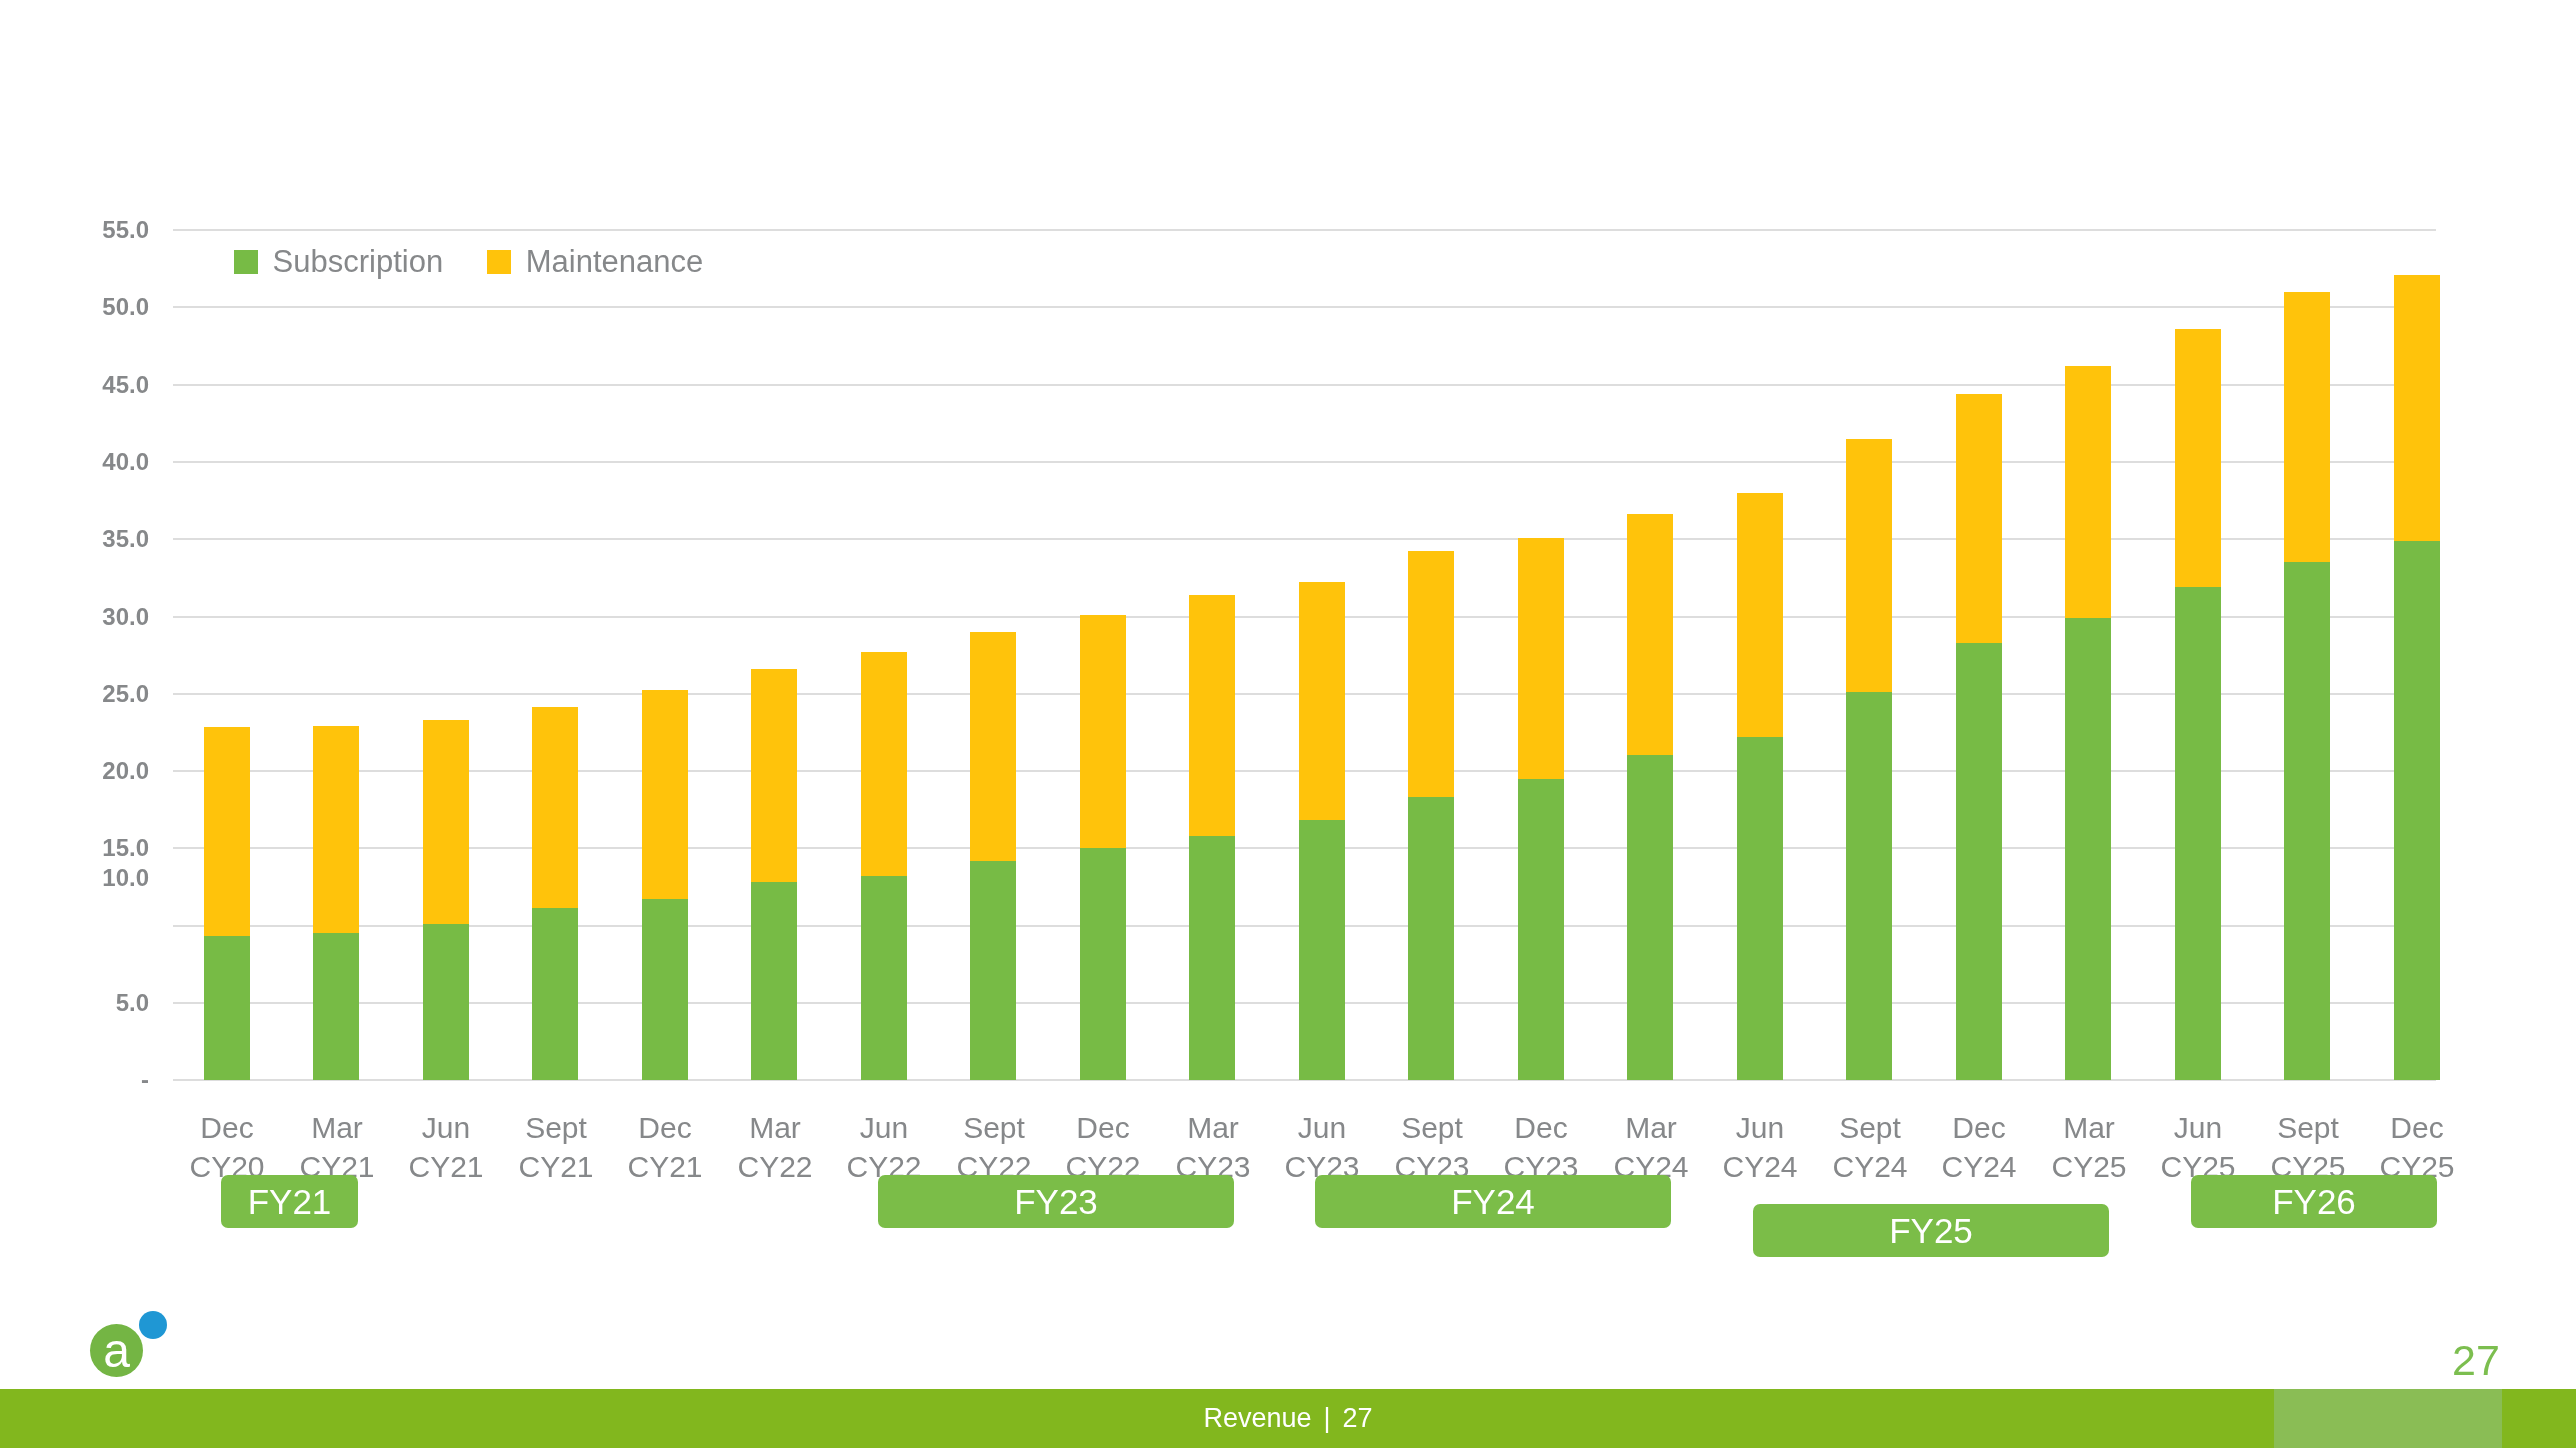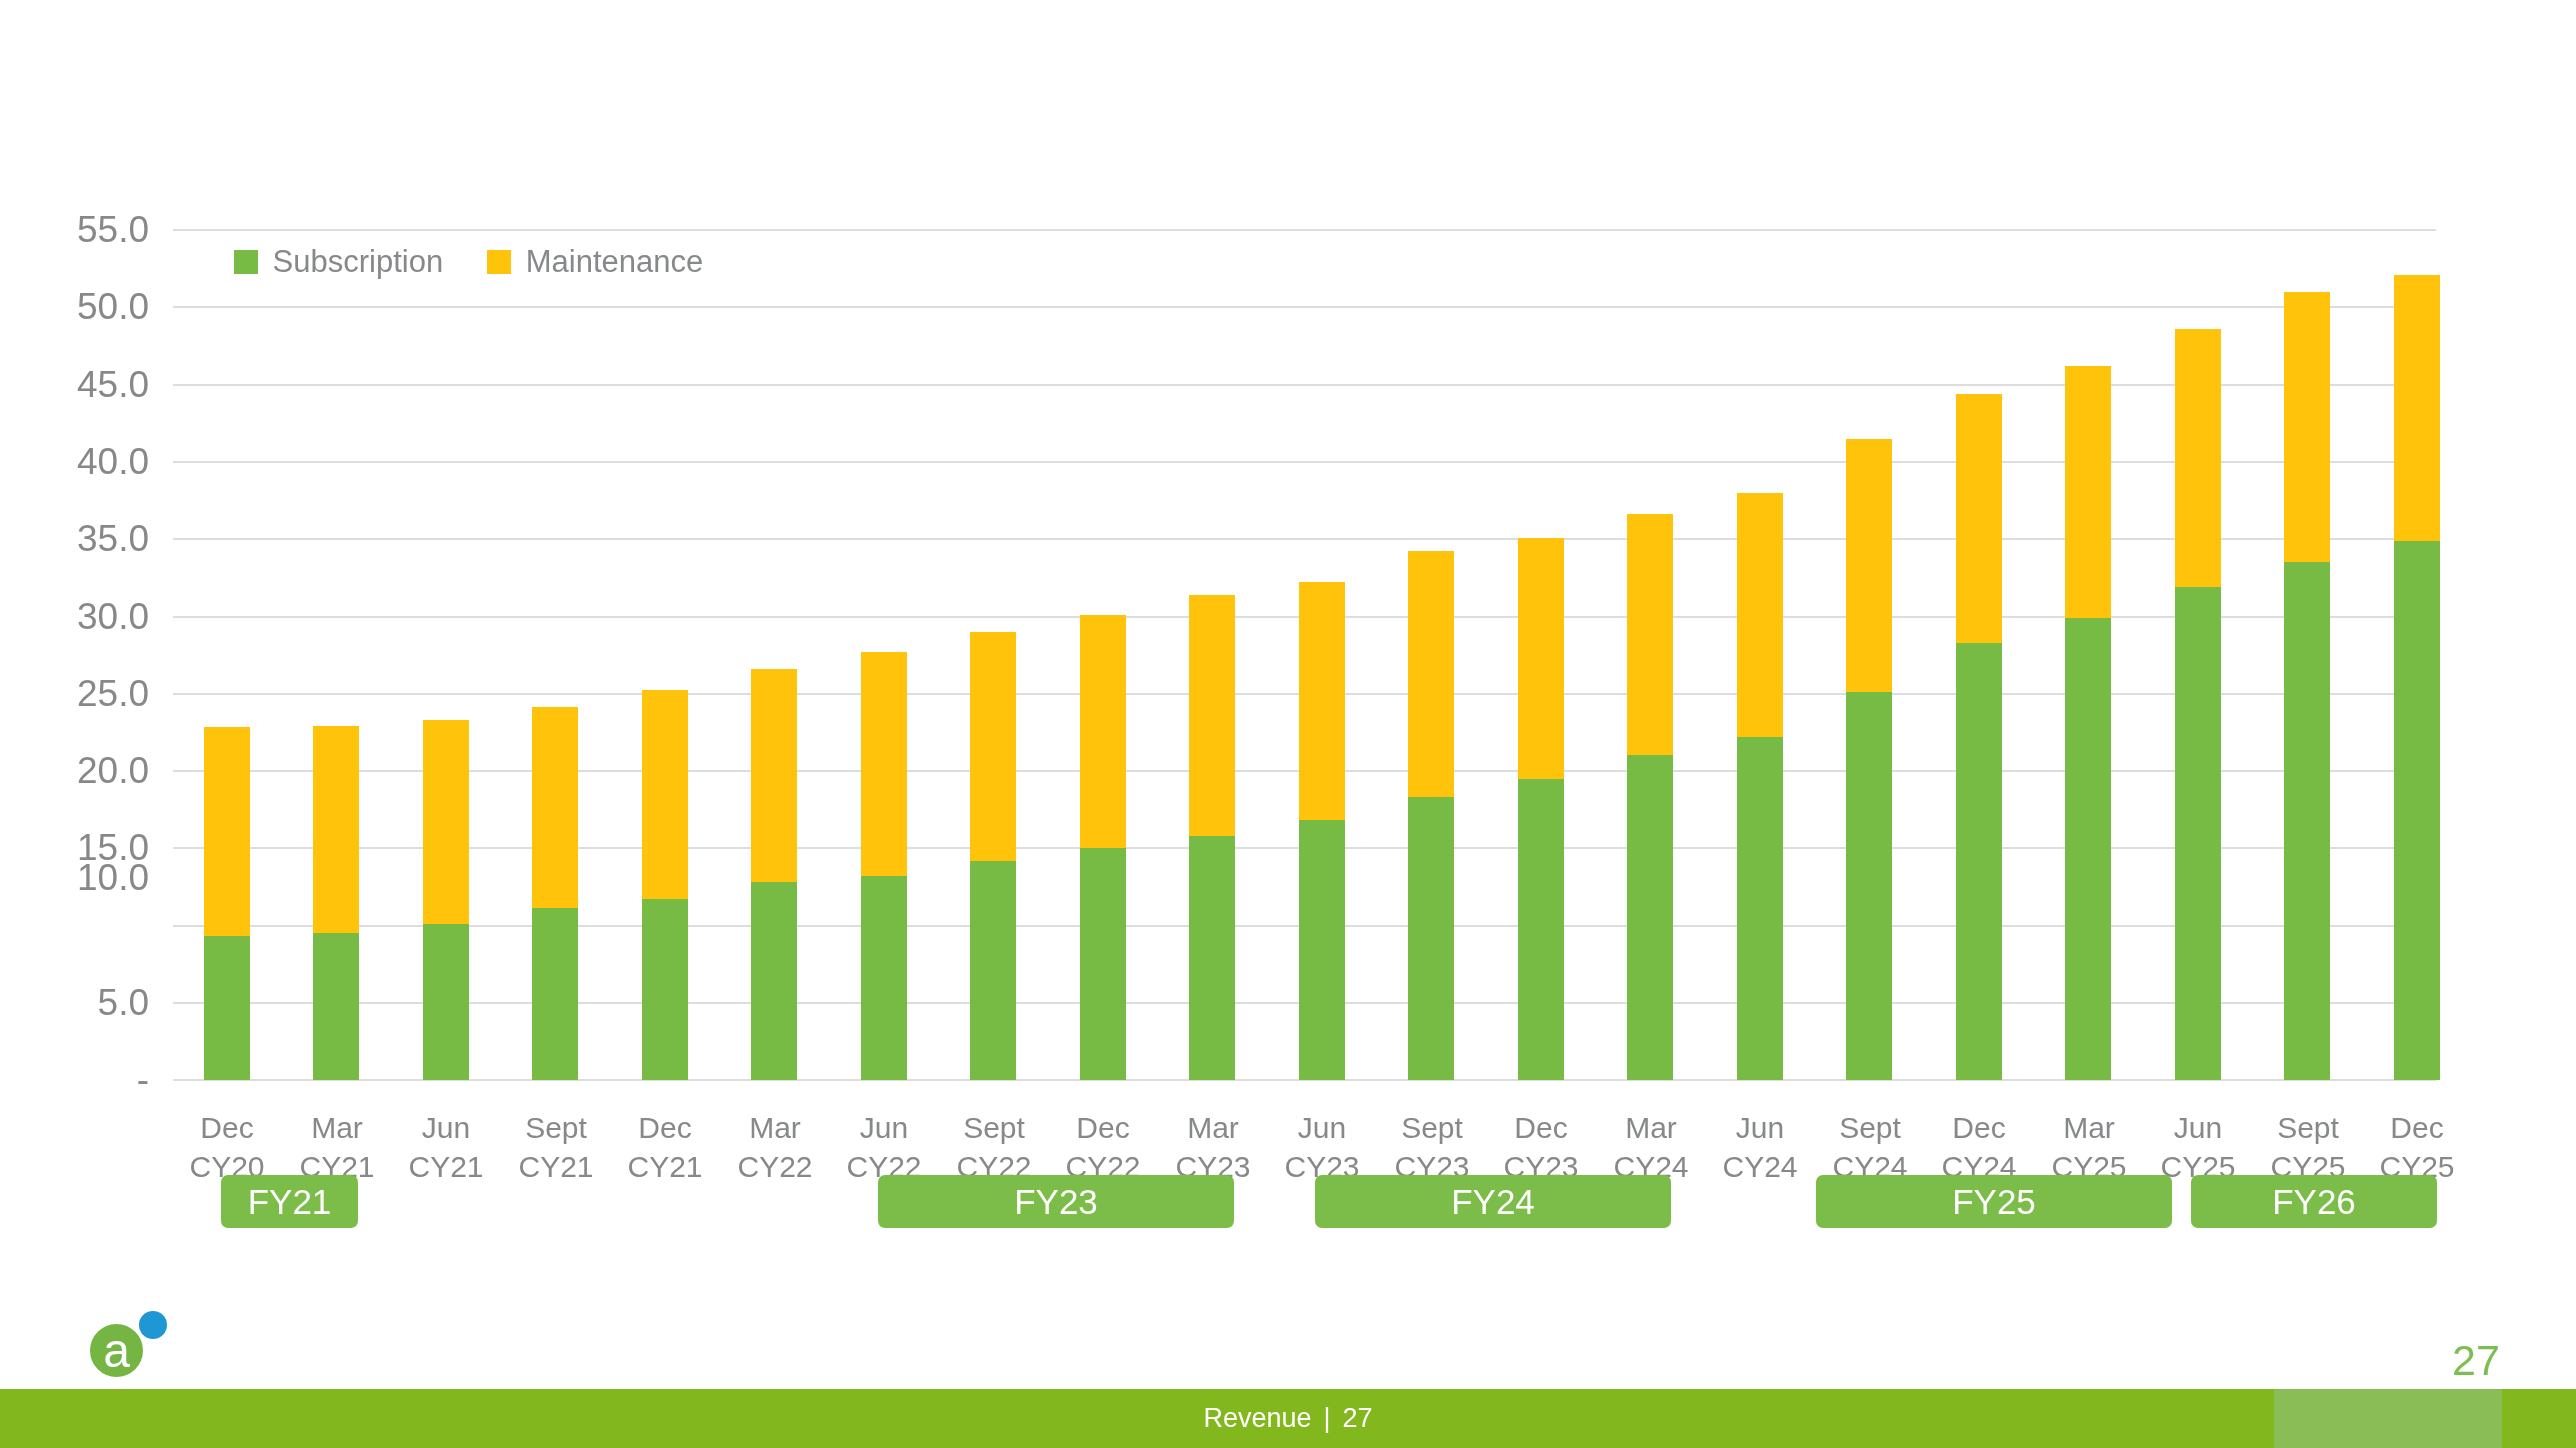--- a/index.html
+++ b/index.html
@@ -18,21 +18,21 @@
   .swatch{width:24px; height:24px; display:inline-block;}
   
   #plot{position:absolute; left:173px; top:230px; width:2263px; height:850px;}
   .gridline{position:absolute; left:0; right:0; height:1.7px; background:var(--grid-gray,#DDDDDD);}
   #bars{position:absolute; inset:0;}
   .bargrp{position:absolute; bottom:0; width:46px; height:100%;}
   .seg{position:absolute; left:0; width:100%;}
   
   #ylabels{position:absolute; left:0; top:0; width:149px; height:1449px;}
   .ylab{position:absolute; left:0; right:0; text-align:right; transform:translateY(-50%);
-        font-size:37px; color:var(--axis-text-gray,#86888A);}
+        font-size:24px; color:var(--axis-text-gray,#86888A);font-weight:bold;}
   #xlabels{position:absolute; left:0; top:1108px; width:2576px; height:86px;}
   .xlab{position:absolute; top:0; width:120px; text-align:center; font-size:30px;
         line-height:39px; color:var(--axis-text-gray,#86888A);}
   
   #badges{position:absolute; left:0; top:0; width:2576px; height:1449px; pointer-events:none;}
   .fy{position:absolute; top:1175px; height:53px; border-radius:7px;
       background:var(--badge-green,#7BBD48); color:#ffffff; font-size:35px;
       display:flex; align-items:center; justify-content:center;}
   
   .logo{position:absolute; left:90px; top:1311px; width:86px; height:70px;}
@@ -268,21 +268,21 @@
       </div>
       <div class="xlab" style="left: 2357px;">
         <div>Dec</div>
         <div>CY25</div>
       </div>
     </div>
   <div id="badges">
       <div class="fy" style="left: 221px; width: 137px;">FY21</div>
       <div class="fy" style="left: 878px; width: 356px;">FY23</div>
       <div class="fy" style="left: 1315px; width: 356px;">FY24</div>
-      <div class="fy" style="left: 1816px; width: 356px;">FY25</div>
+      <div class="fy" style="left: 1753px; width: 356px; margin-top: 29px;">FY25</div>
       <div class="fy" style="left: 2191px; width: 246px;">FY26</div>
     </div>
 
   <div class="logo">
     <div class="logo-circle">
       <span>a</span>
     </div>
     <div class="logo-dot"></div>
   </div>
 

